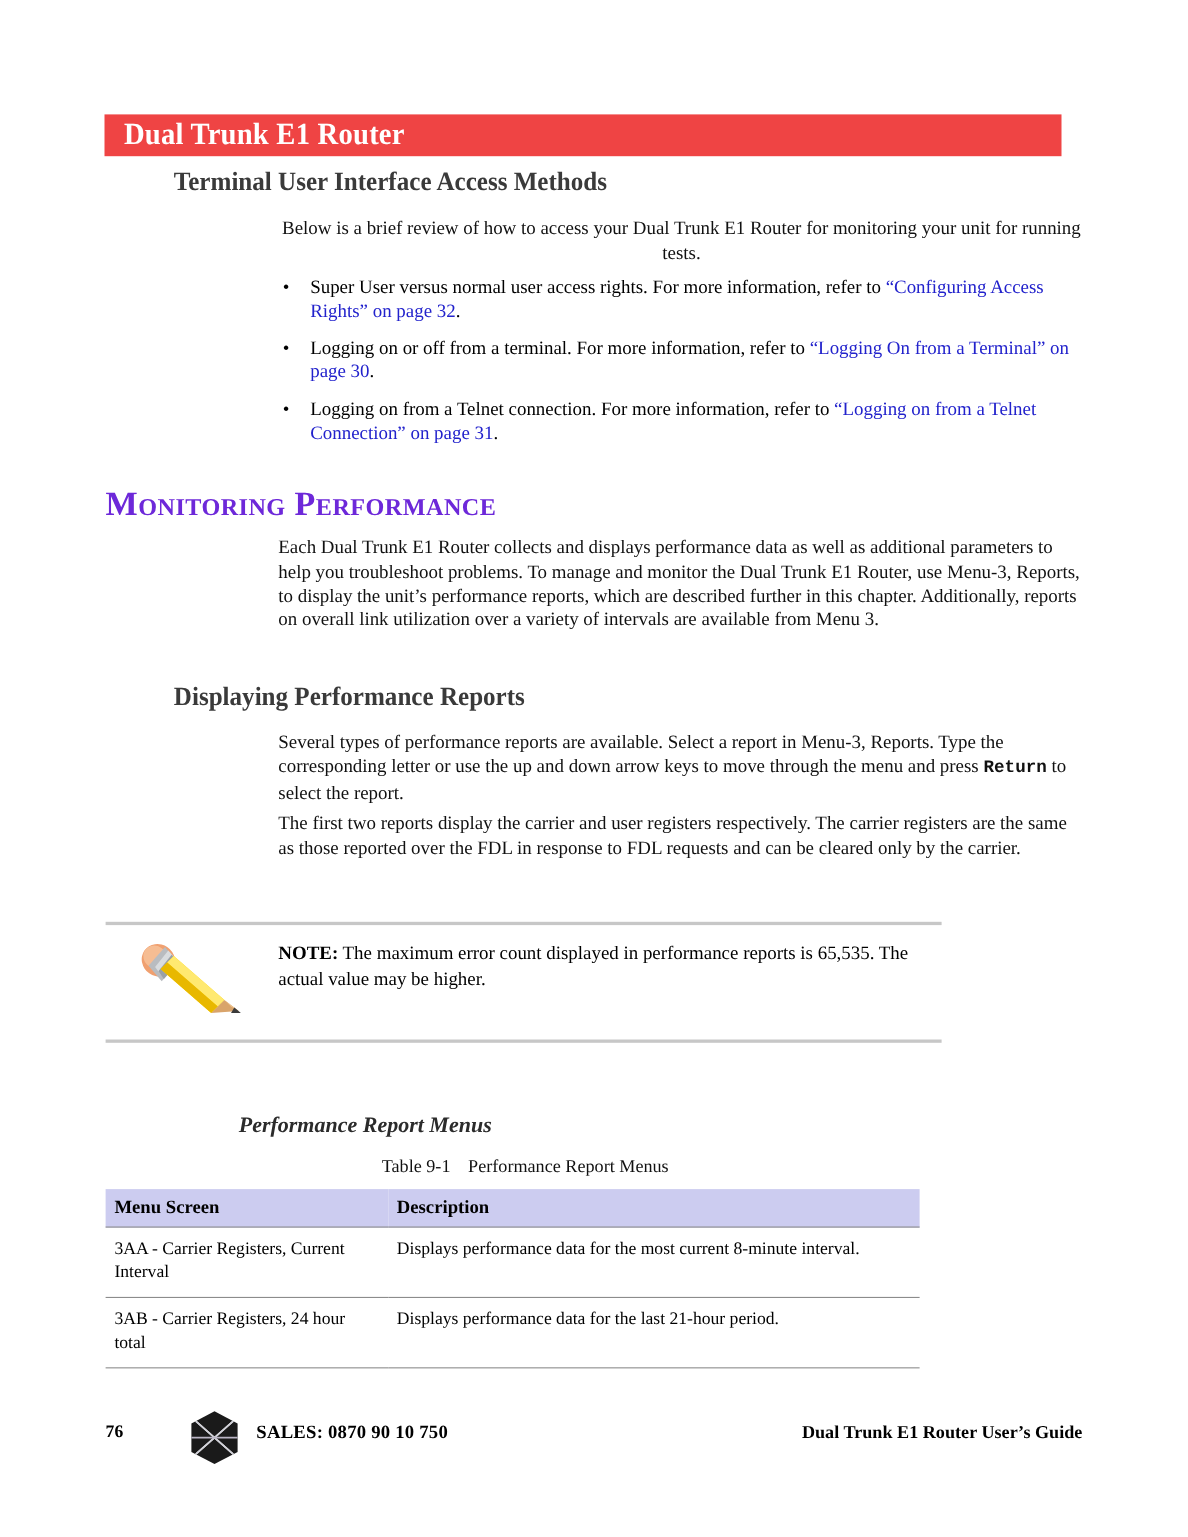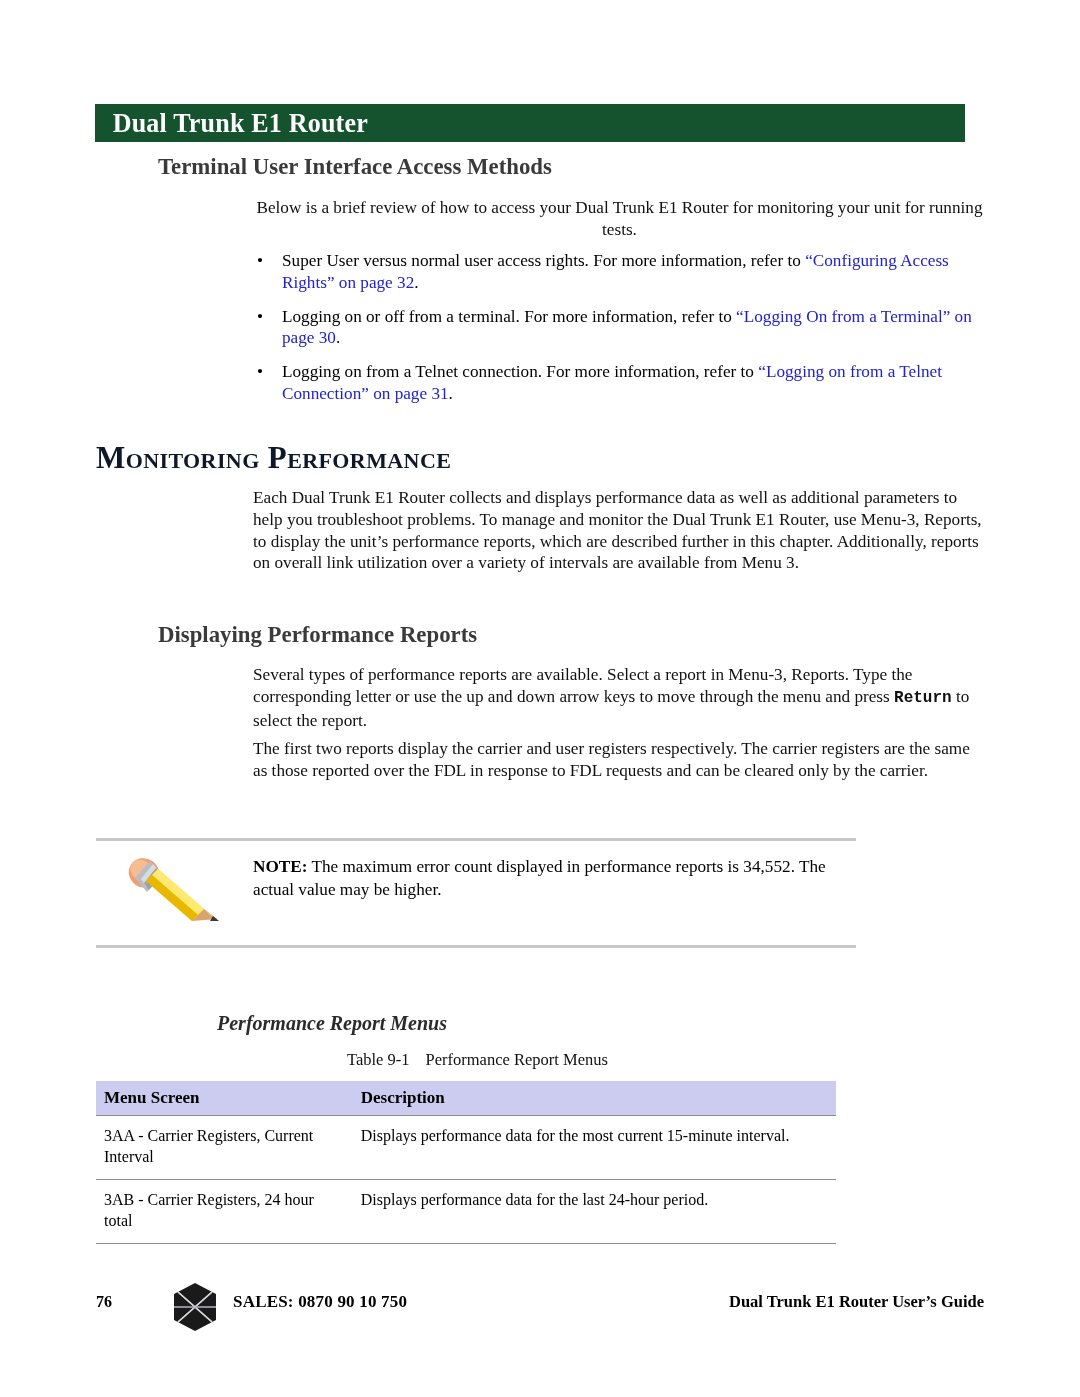--- a/index.html
+++ b/index.html
@@ -22,21 +22,21 @@
     inset: 0;
   }
 
   
   .head-bar {
     position: absolute;
     left: 95px;
     top: 104px;
     width: 870px;
     height: 38px;
-    background: #14532d;
+    background: #ef4444;
     display: flex;
     align-items: center;
   }
   .head-bar-title {
     color: #ffffff;
     font-family: "Liberation Serif", "DejaVu Serif", serif;
     font-weight: bold;
     font-size: 28px;
     letter-spacing: 0.2px;
     padding-left: 19px;
@@ -62,21 +62,21 @@
   #h2-displaying { top: 621px; }
 
   .h1-smallcaps {
     position: absolute;
     left: 96px;
     top: 440px;
     font-family: "Liberation Serif", "DejaVu Serif", serif;
     font-weight: bold;
     font-size: 31px;
     font-variant: small-caps;
-    color: #0f172a;
+    color: #6d28d9;
     letter-spacing: 0.4px;
     white-space: nowrap;
   }
 
   .h3-italic {
     position: absolute;
     left: 217px;
     top: 1012px;
     font-family: "Liberation Serif", "DejaVu Serif", serif;
     font-weight: bold;
@@ -299,45 +299,45 @@
         <polygon points="36,16 82,56 70,68 24,28" fill="#ffd400"></polygon>
         <polygon points="36,16 82,56 76,62 30,22" fill="#ffe970"></polygon>
         <polygon points="30,22 76,62 70,68 24,28" fill="#e8b800"></polygon>
 
         <polygon points="82,56 95,66 70,68" fill="#d9a46b"></polygon>
         <polygon points="82,56 95,66 88,62" fill="#edc38f"></polygon>
 
         <polygon points="91,63 97,68 88,68" fill="#3a3a3a"></polygon>
       </svg>
 
-      <div class="note-text"><b>NOTE:</b><span> The maximum error count displayed in performance reports is 34,552. The actual value may be higher.</span></div>
+      <div class="note-text"><b>NOTE:</b><span> The maximum error count displayed in performance reports is 65,535. The actual value may be higher.</span></div>
     </div>
     <div class="note-rule"></div>
   </div>
 
 
   <div class="h3-italic">Performance Report Menus</div>
 
   <div class="table-caption"><span>Table 9-1</span><span class="cap-gap"></span><span>Performance Report Menus</span></div>
 
   <table class="data-table">
     <thead>
       <tr>
         <th class="col-menu">Menu Screen</th>
         <th class="col-desc">Description</th>
       </tr>
     </thead>
     <tbody>
       <tr>
         <td class="col-menu">3AA - Carrier Registers, Current Interval</td>
-        <td class="col-desc">Displays performance data for the most current 15-minute interval.</td>
+        <td class="col-desc">Displays performance data for the most current 8-minute interval.</td>
       </tr>
       <tr>
         <td class="col-menu">3AB - Carrier Registers, 24 hour total</td>
-        <td class="col-desc">Displays performance data for the last 24-hour period.</td>
+        <td class="col-desc">Displays performance data for the last 21-hour period.</td>
       </tr>
     </tbody>
   </table>
 
   <div class="footer">
     <div class="page-num">76</div>
 
     <svg class="footer-logo" viewBox="0 0 58 50">
       <polygon points="29,1 50,12 50,38 29,49 8,38 8,12" fill="#1a1a1a"></polygon>
       <polyline points="12,10 29,25 46,10" fill="none" stroke="#e8e8e8" stroke-width="1.6"></polyline>

